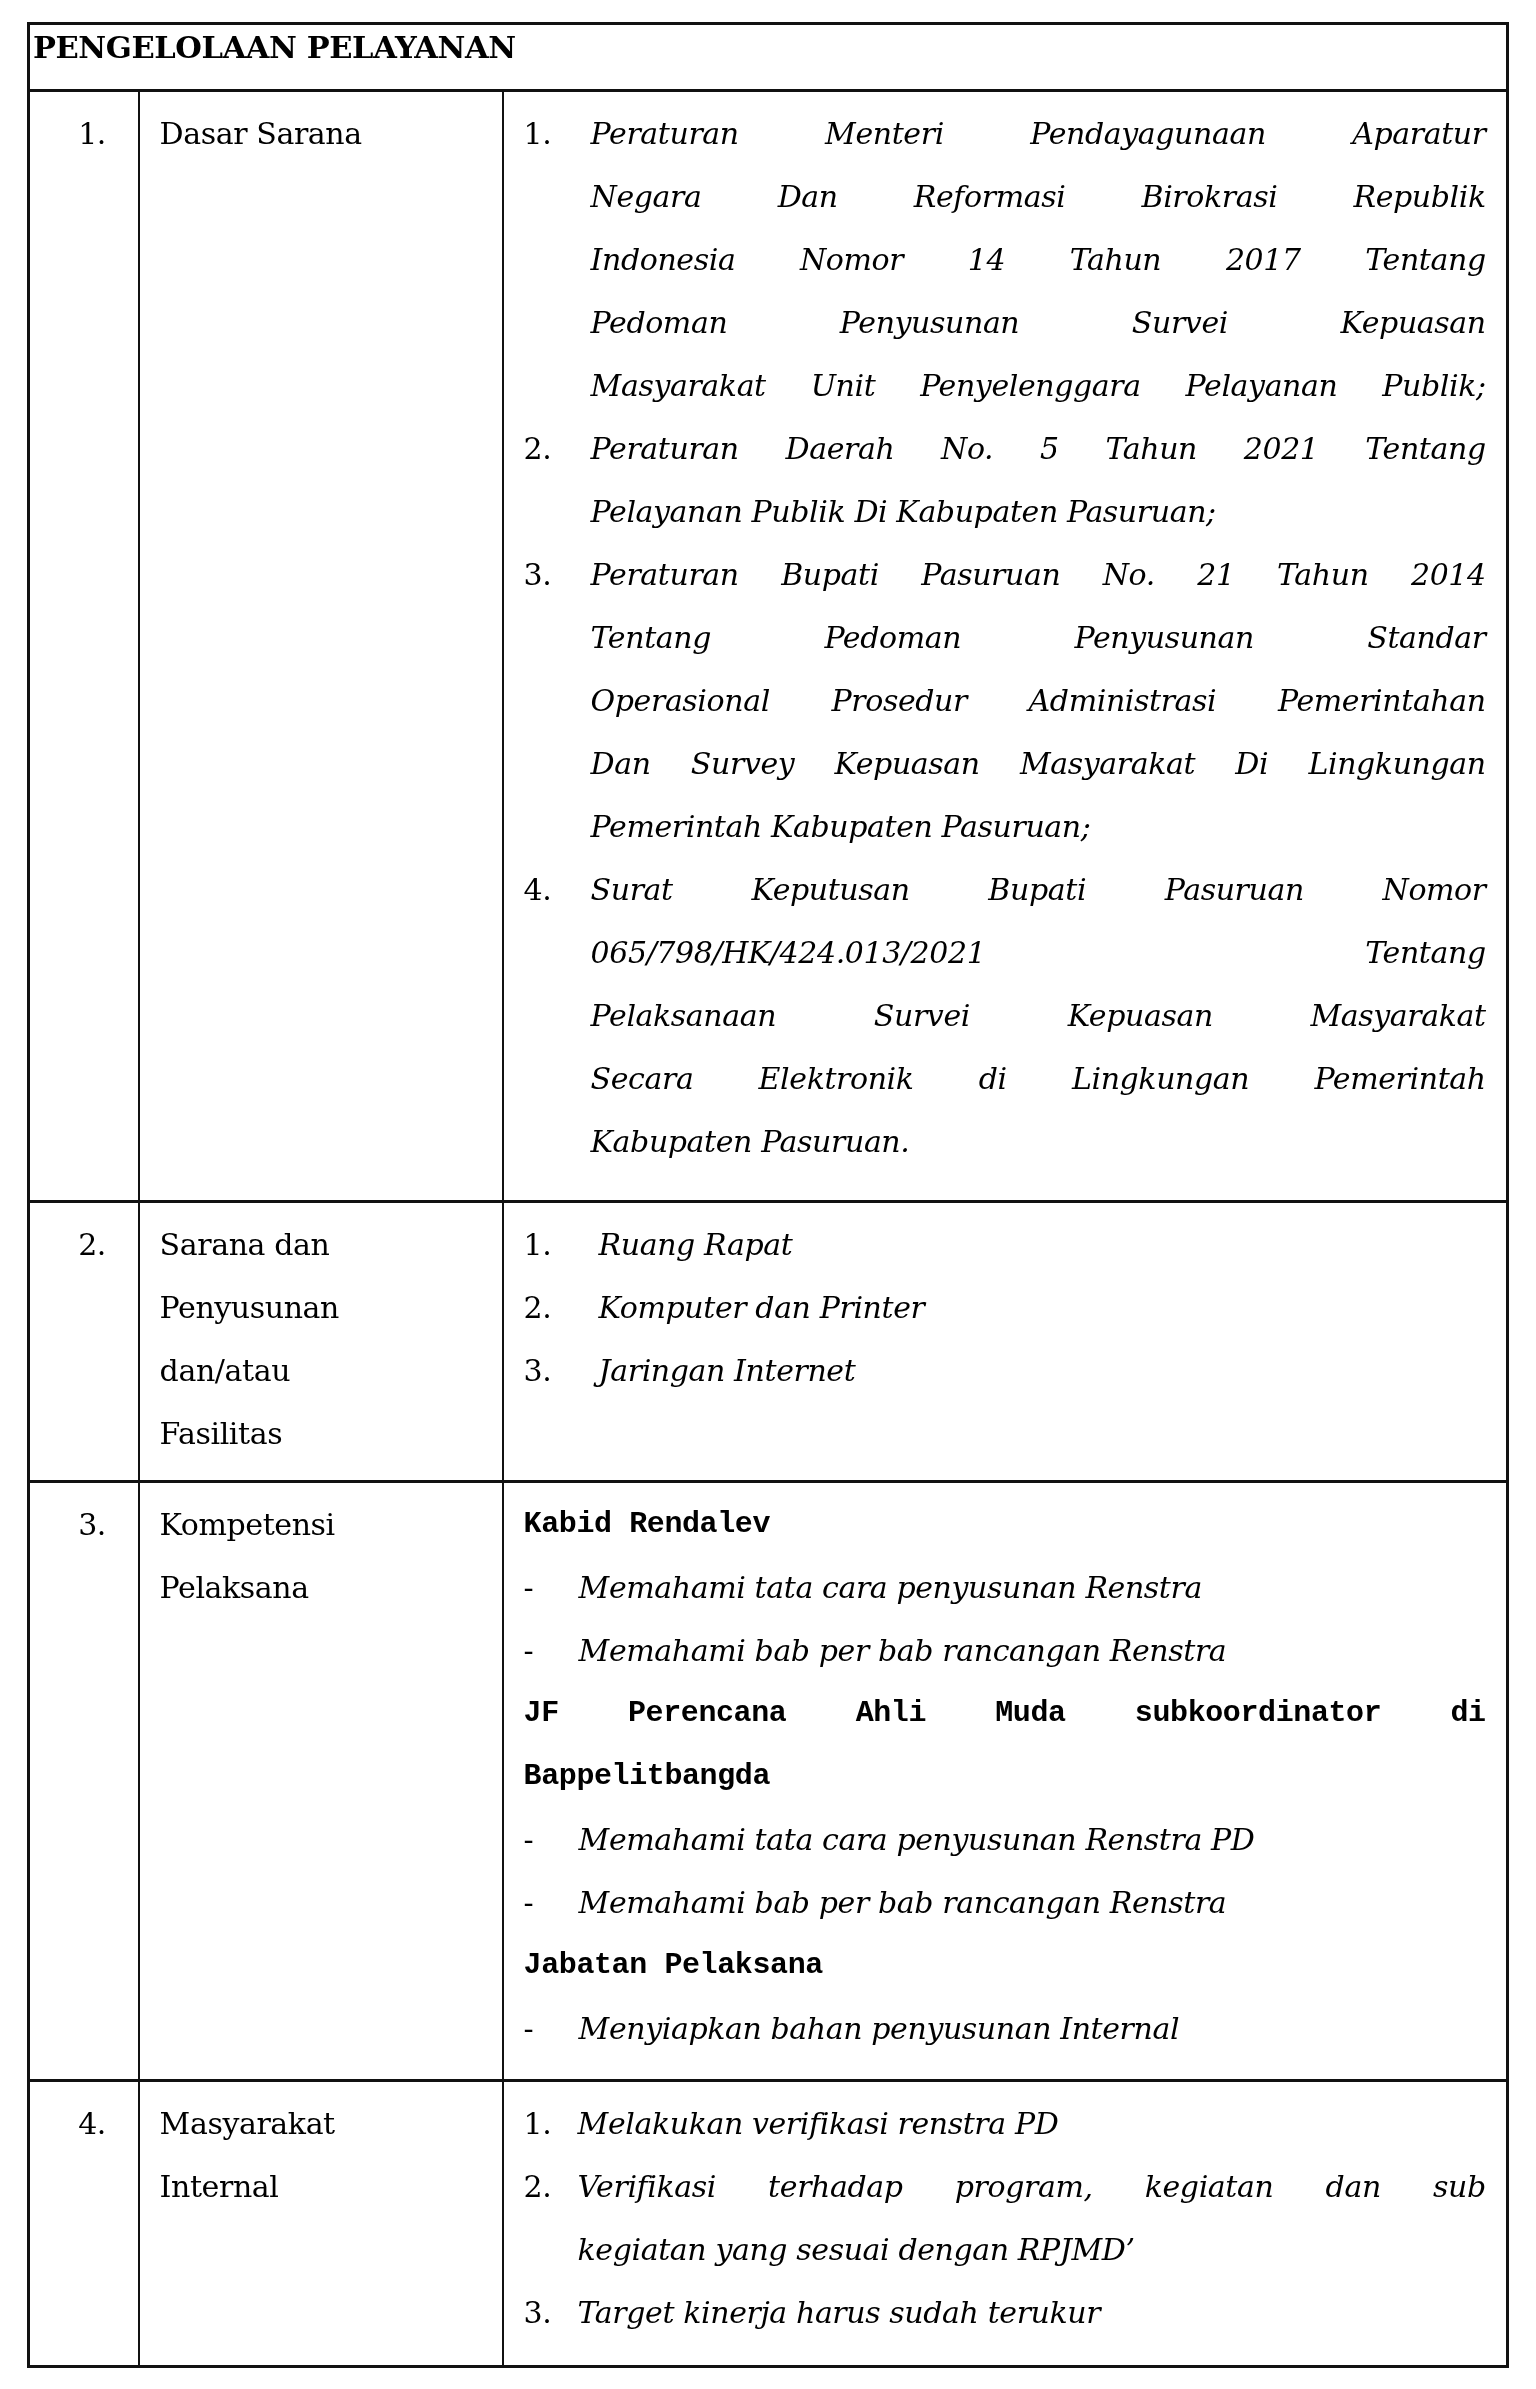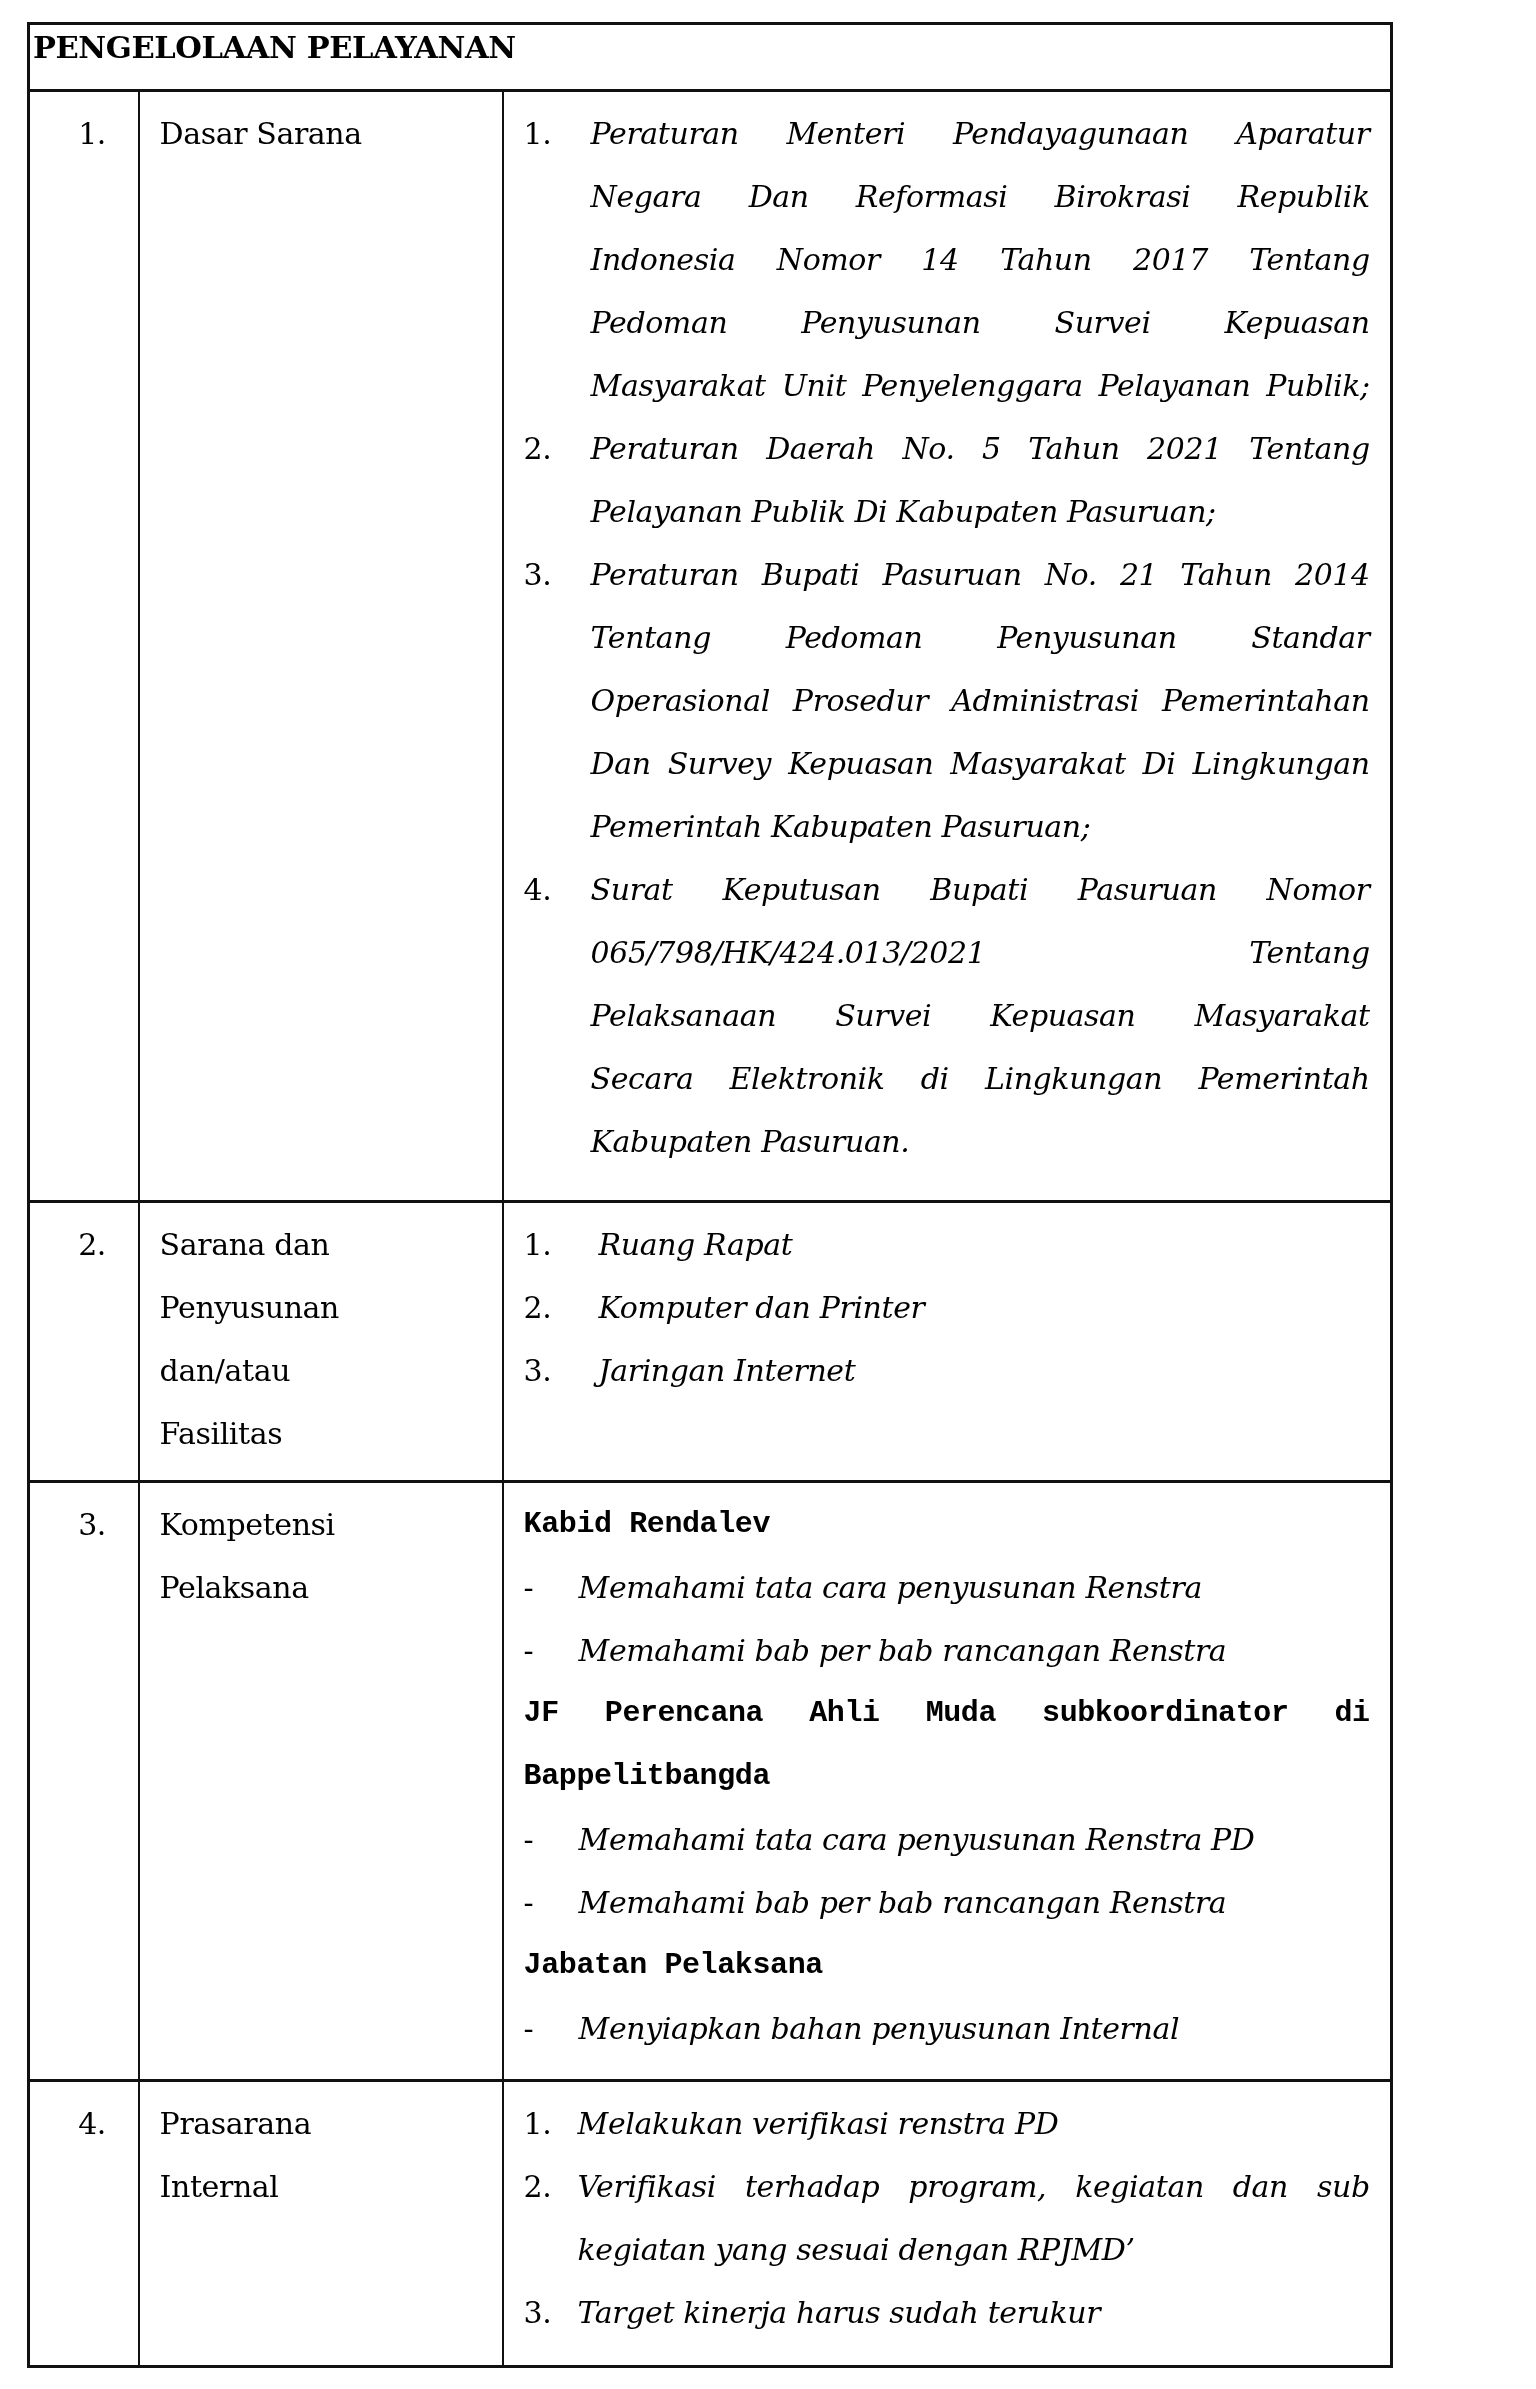--- a/index.html
+++ b/index.html
@@ -1,18 +1,18 @@
 <!DOCTYPE html>
 <html style="font-size:11.6px"><head>
 <meta charset="utf-8">
 <style>
   html, body { margin: 0; padding: 0; background: #ffffff; }
   body { width: 1537px; height: 2389px; position: relative; overflow: hidden;
          font-family: "DejaVu Serif", "Liberation Serif", serif; color: #000; }
-  .doc-table { position: absolute; left: 27px; top: 22px; width: 1366px;
+  .doc-table { position: absolute; left: 27px; top: 22px; width: 1482px;
                border: 3.6px solid #111; box-sizing: border-box; }
   .hdr { height: 67px; border-bottom: 3.6px solid #111; box-sizing: border-box;
          padding: 0 0 0 2.9px; }
   .hdr span { display: block; font-weight: bold; font-size: 30.5px; line-height: 44px;
               letter-spacing: -0.4px; }
   .row { display: flex; border-bottom: 3.6px solid #111; box-sizing: border-box; }
   .row:last-child { border-bottom: none; }
   .c-num { width: 110px; border-right: 2.9px solid #111; box-sizing: border-box;
            text-align: right; padding: 0 32px 0 0; }
   .c-lbl { width: 364px; border-right: 2.9px solid #111; box-sizing: border-box;
@@ -169,21 +169,21 @@
           </div>
       </div>
     </div>
   </div>
 
   <div class="row r4">
     <div class="c-num">
       <span class="txt">4.</span>
     </div>
     <div class="c-lbl">
-      <span class="txt">Prasarana</span>
+      <span class="txt">Masyarakat</span>
       <span class="txt">Internal</span>
     </div>
     <div class="c-body txt">
       <div class="li">
         <span class="n">1.</span>
         <div class="lines">
             <span class="ln nojust">Melakukan verifikasi renstra PD</span>
           </div>
       </div>
       <div class="li">

